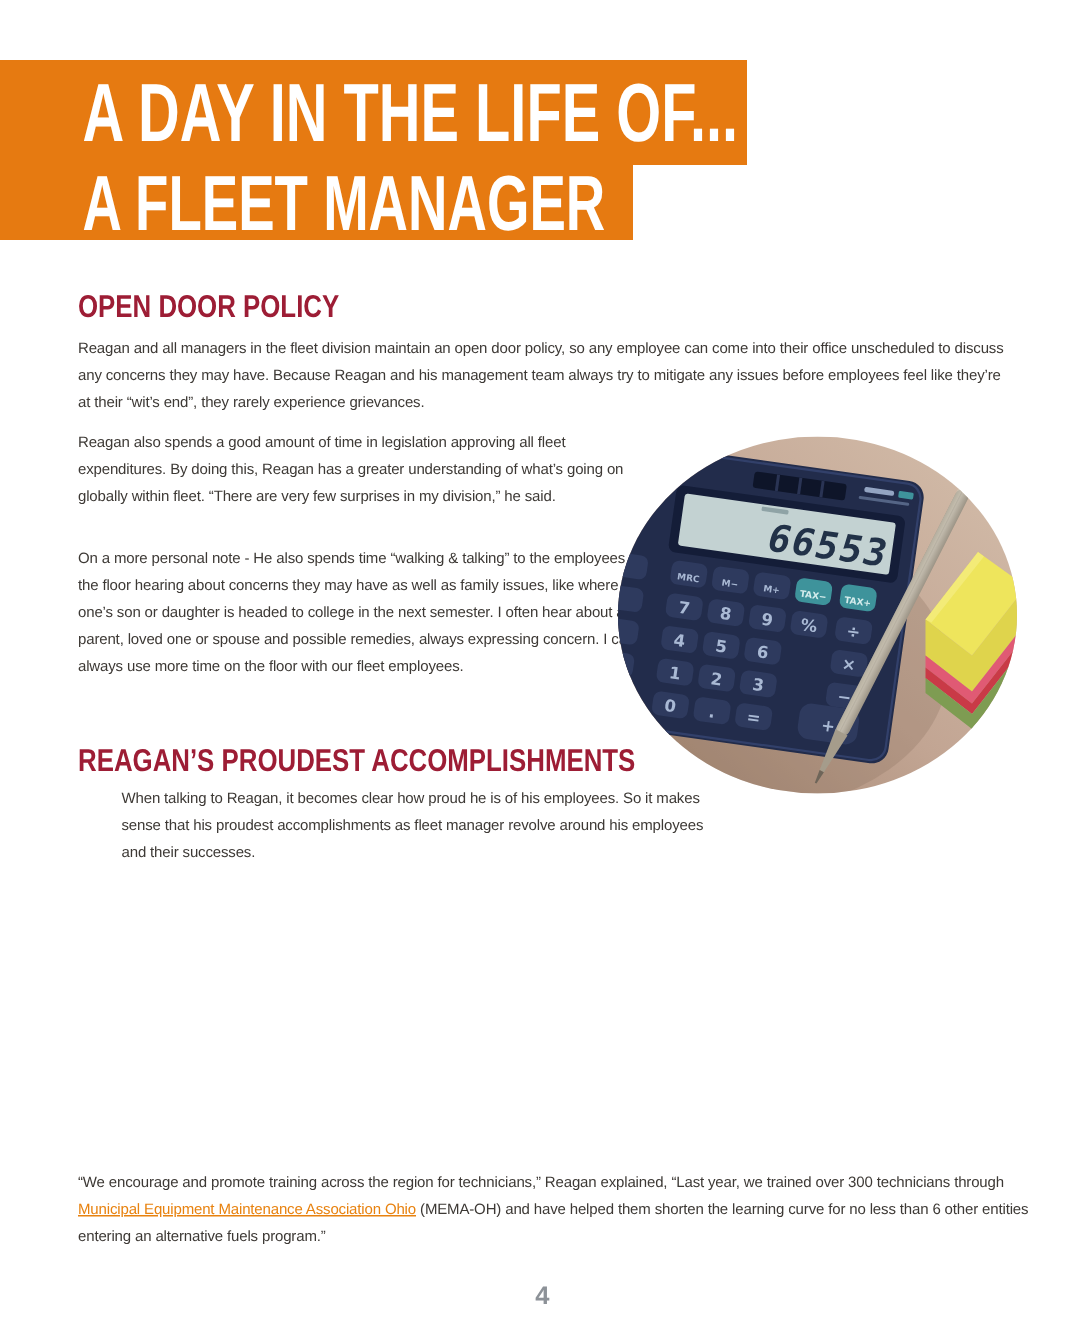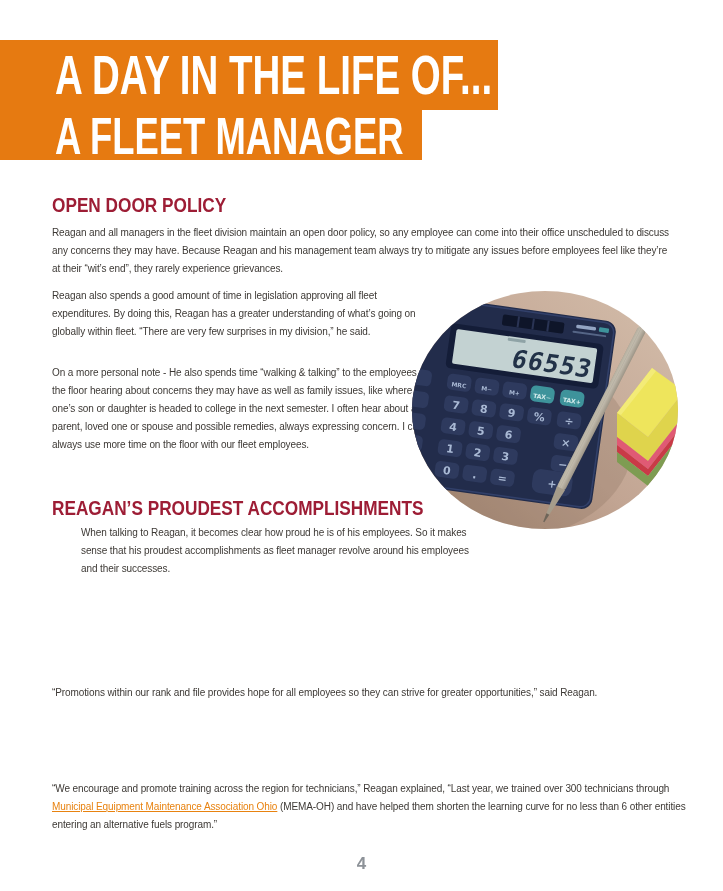--- a/index.html
+++ b/index.html
@@ -175,19 +175,18 @@
         <path d="M205,154 L236,178 L272,132 L272,139 L236,185 L205,161 Z" fill="#C93A47"></path>
         <path d="M205,161 L236,185 L272,139 L272,149 L236,195 L205,171 Z" fill="#7E9C52"></path>
         <polygon points="205,122 240,77 272,100 236,146" fill="#EEE55C"></polygon>
         <polygon points="205,122 240,77 244,80 209,124" fill="#F4EC7E" opacity="0.8"></polygon>
       </g>
     </g>
   </svg>
 
   <div class="section-heading" id="heading-accomplishments">REAGAN’S PROUDEST ACCOMPLISHMENTS</div>
   <div class="body-text" id="p4">When talking to Reagan, it becomes clear how proud he is of his employees. So it makes sense that his proudest accomplishments as fleet manager revolve around his employees and their successes.</div>
-  <div class="body-text" id="p7">“Promotions within our rank and file provides hope for all employees so they can strive for greater opportunities,” said Reagan.</div>
   <div class="body-text" id="p9">
     <span>“We encourage and promote training across the region for technicians,” Reagan explained, “Last year, we trained over 300 technicians through </span><a class="body-link" href="#">Municipal Equipment Maintenance Association Ohio</a><span> (MEMA-OH) and have helped them shorten the learning curve for no less than 6 other entities entering an alternative fuels program.”</span>
   </div>
 
   <div class="page-number">4</div>
 </div>
 
 </body></html>

